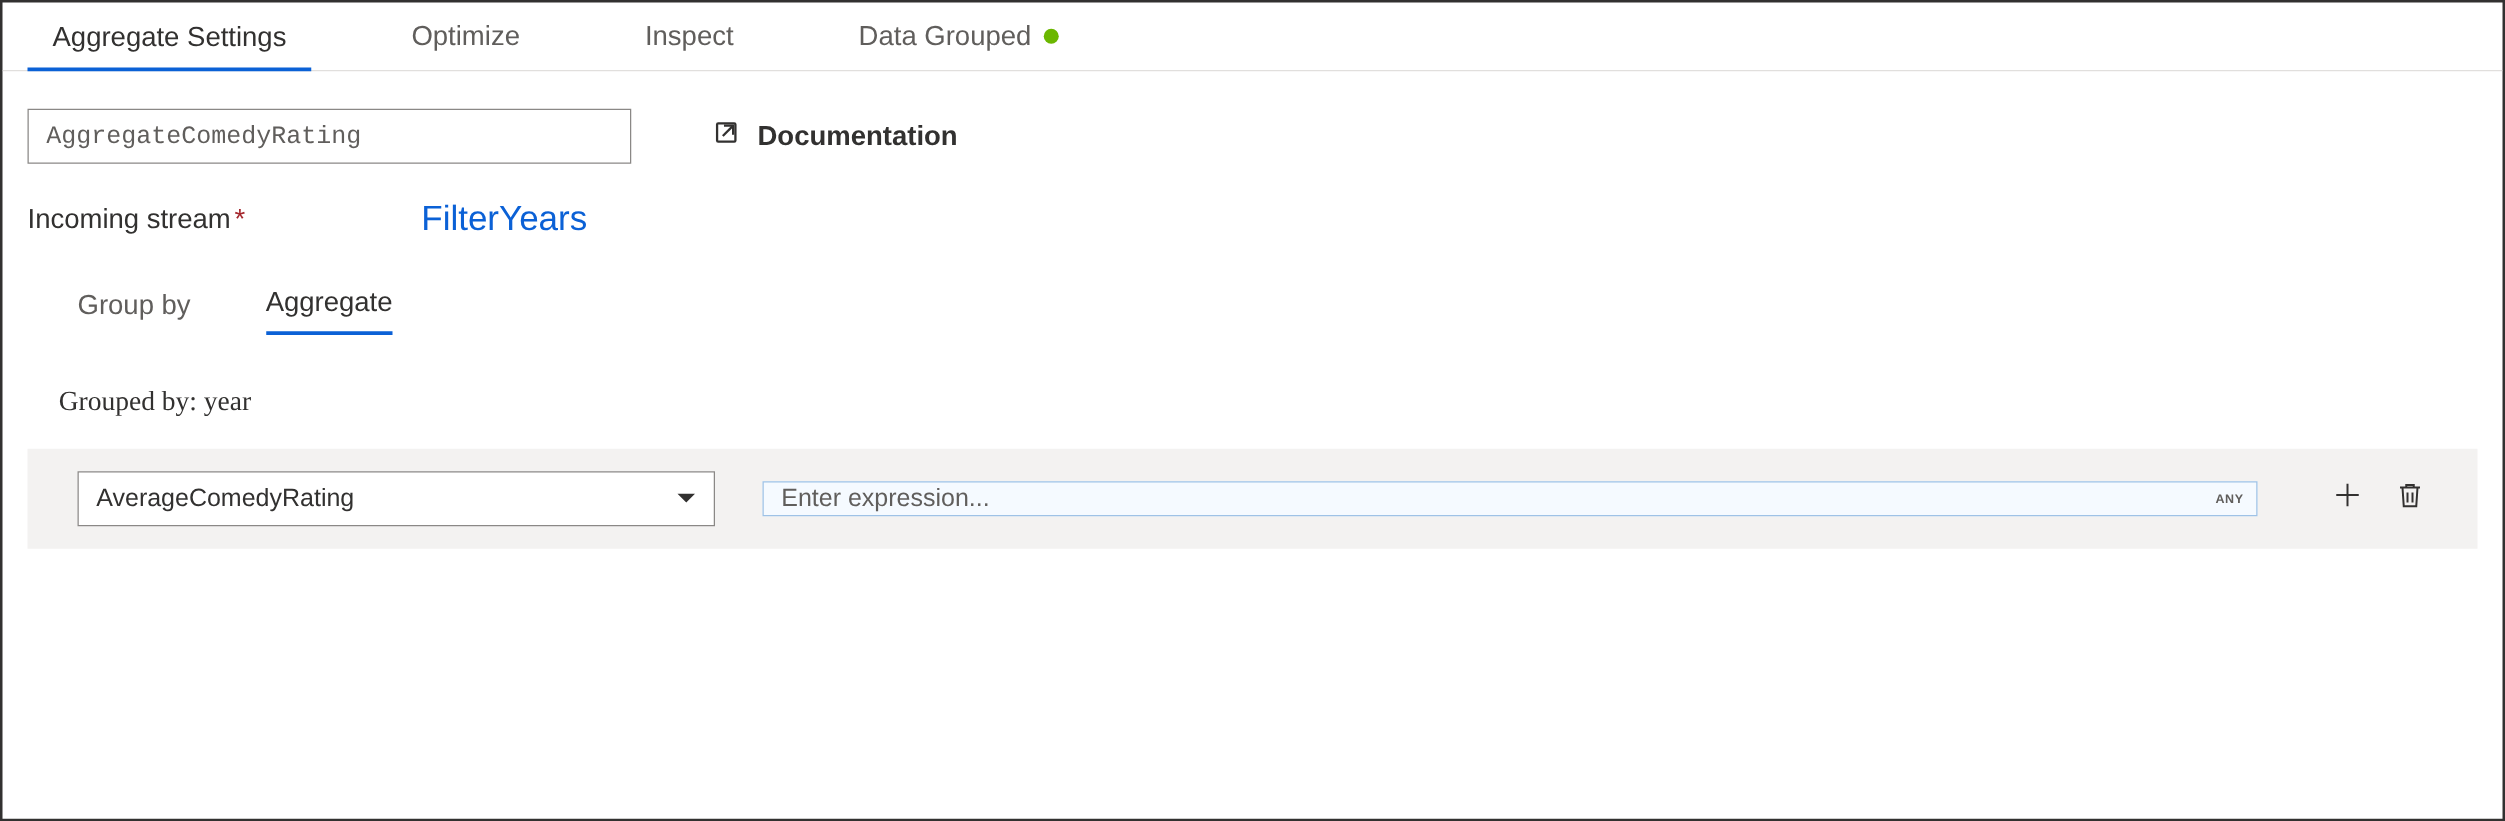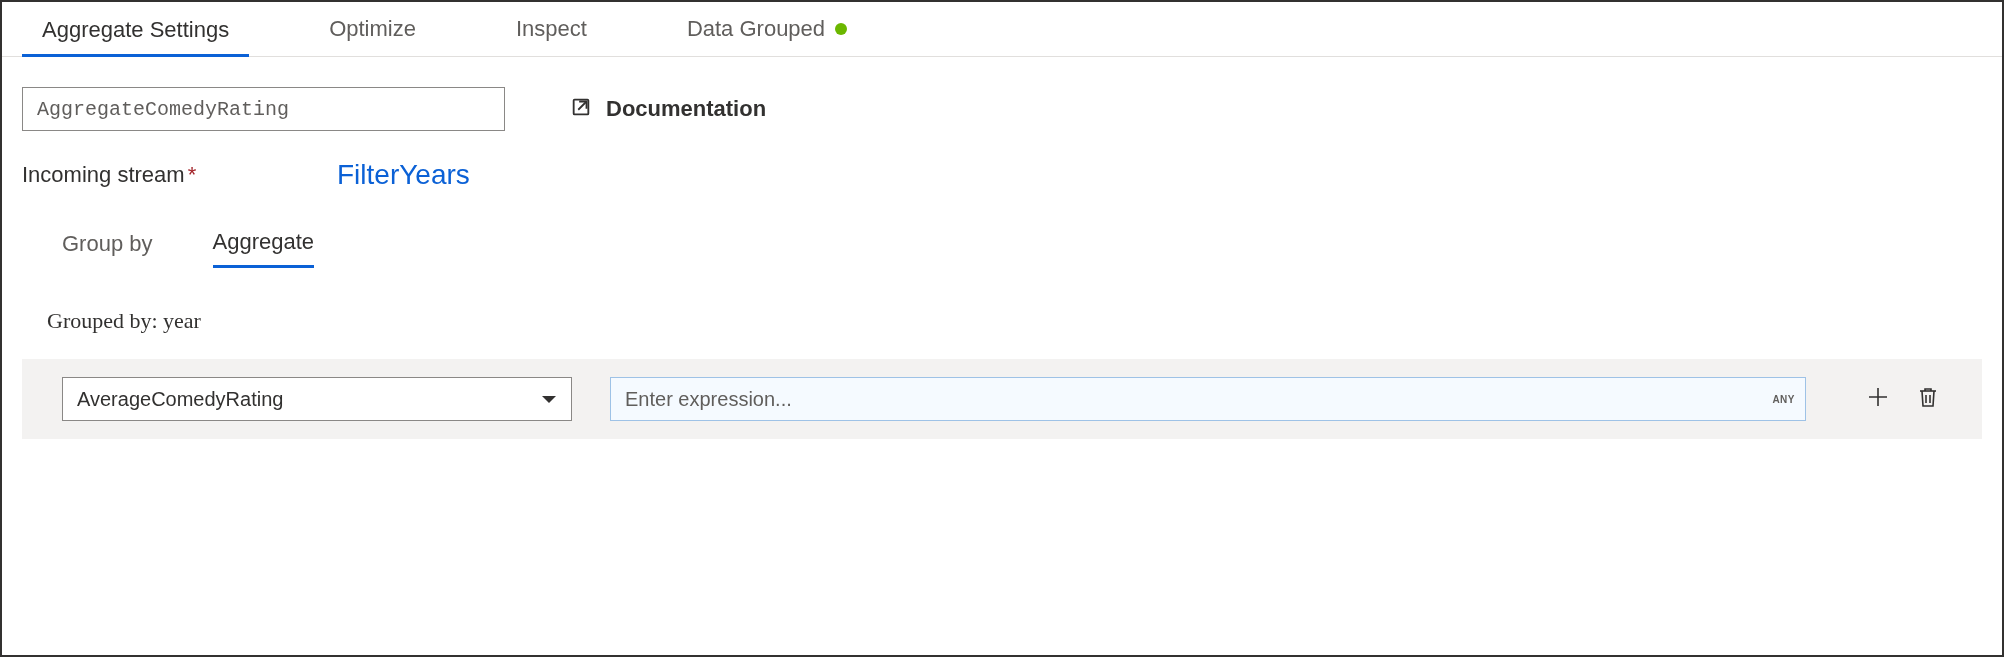--- a/index.html
+++ b/index.html
@@ -160,21 +160,21 @@
       right: 14px;
       top: 50%;
       transform: translateY(-50%);
     }
     .chevron svg {
       width: 16px;
       height: 10px;
     }
     .expression-input {
       flex: 1;
-      height: 44px;
+      height: 28px;
       border: 1px solid #9ec2e6;
       background: #f5faff;
       display: flex;
       align-items: center;
       padding: 0 14px;
       position: relative;
       cursor: text;
     }
     .expression-placeholder {
       font-size: 20px;

